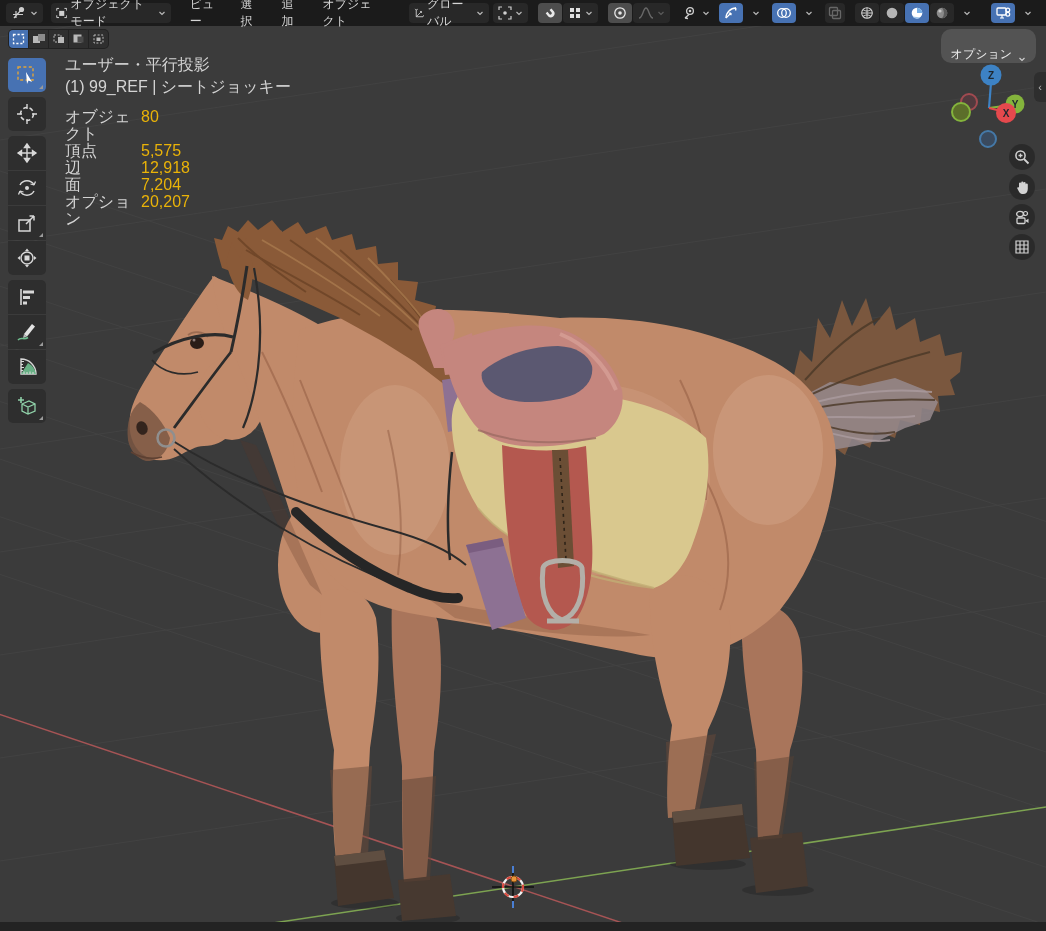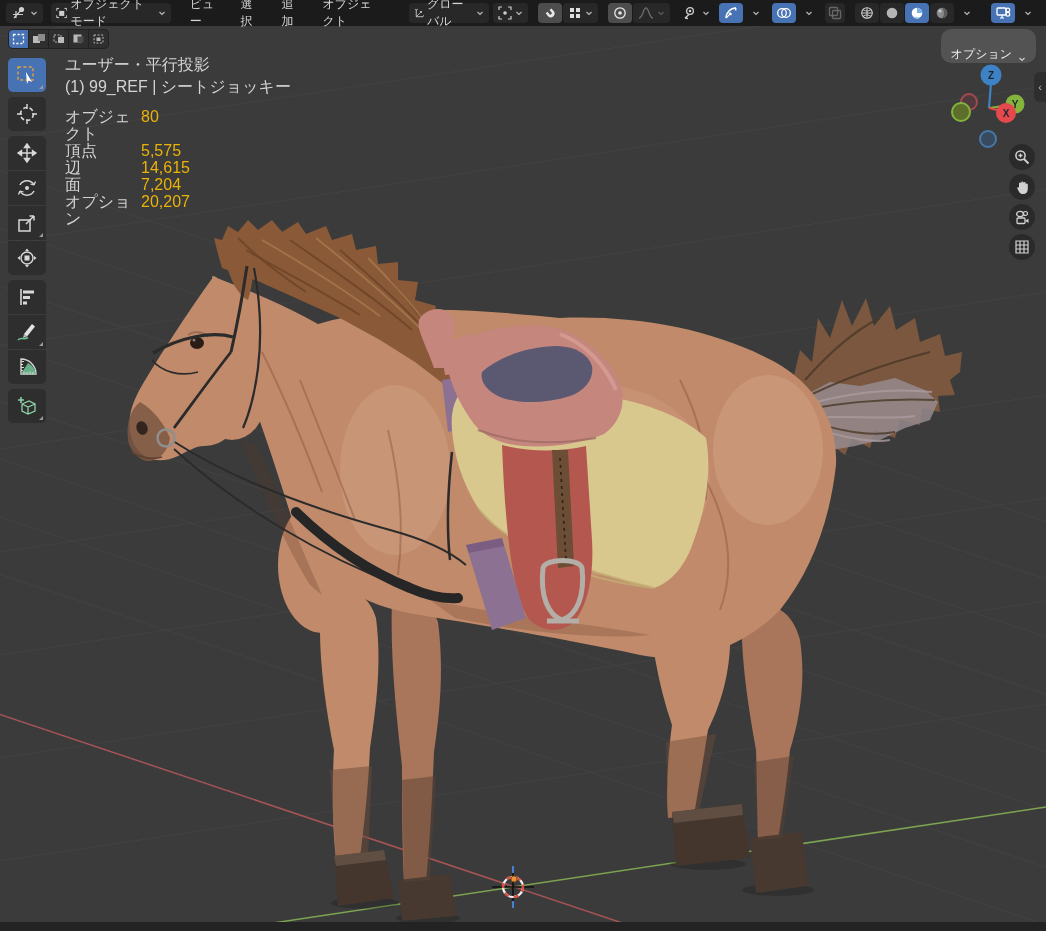--- a/index.html
+++ b/index.html
@@ -450,21 +450,21 @@
         <div class="row">
             <span class="lab">オブジェクト</span>
             <span class="val">80</span>
           </div>
         <div class="row">
             <span class="lab">頂点</span>
             <span class="val">5,575</span>
           </div>
         <div class="row">
             <span class="lab">辺</span>
-            <span class="val">14,615</span>
+            <span class="val">12,918</span>
           </div>
         <div class="row">
             <span class="lab">面</span>
             <span class="val">7,204</span>
           </div>
         <div class="row">
             <span class="lab">オプション</span>
             <span class="val">20,207</span>
           </div>
       </div>

